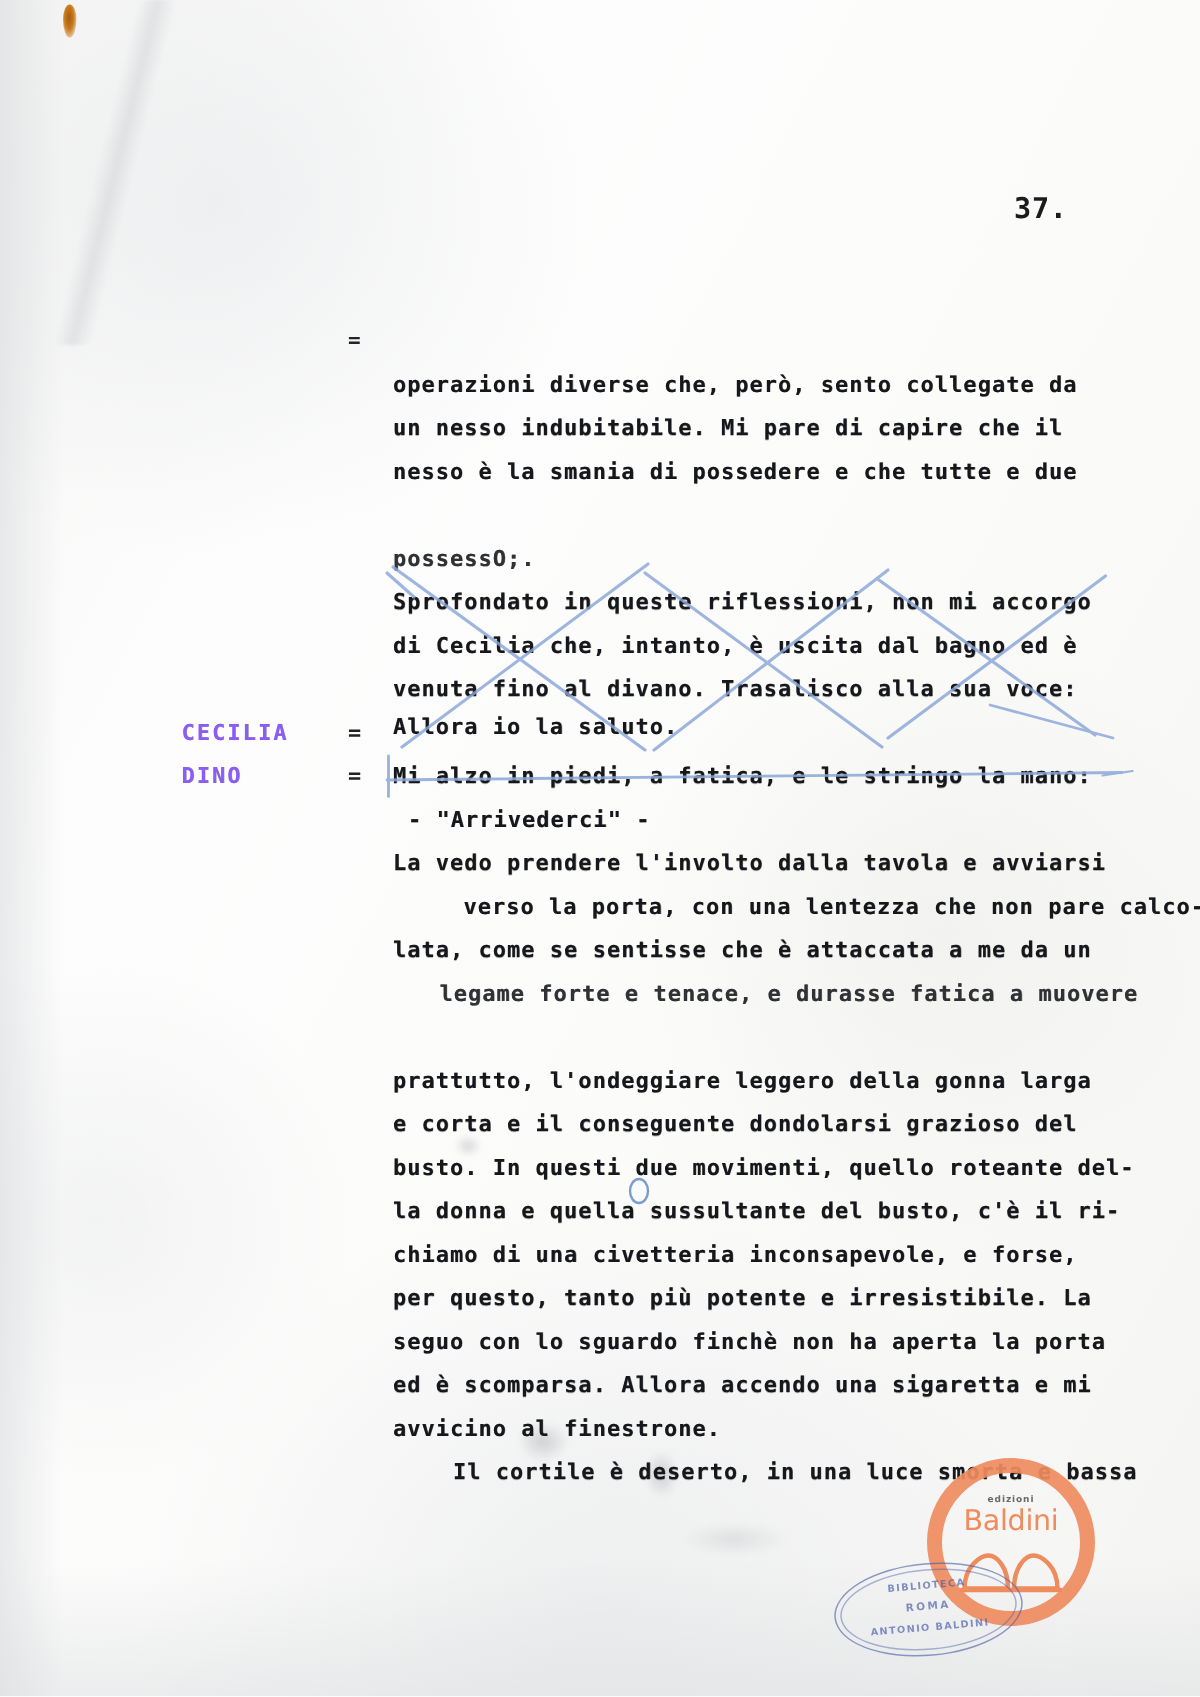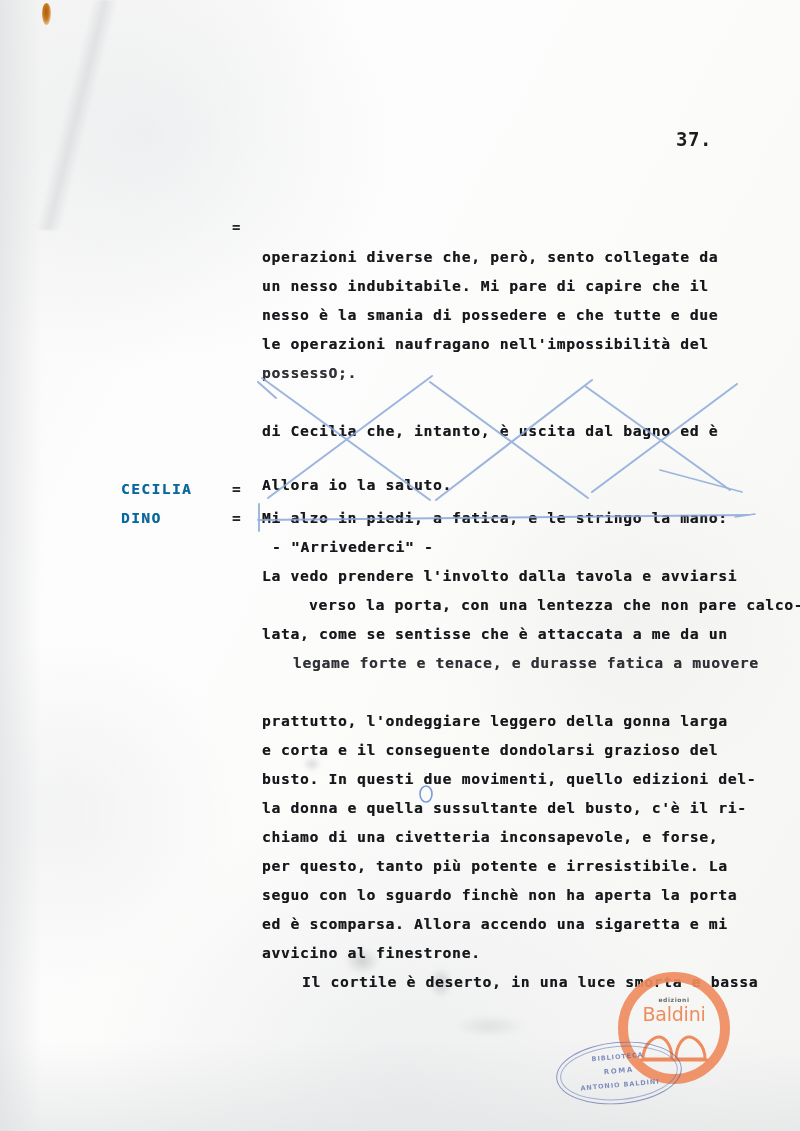--- a/index.html
+++ b/index.html
@@ -79,21 +79,21 @@
   }
   .tline.semifaint { color: #2f3135; }
 
   .speaker {
     position: absolute;
     white-space: pre;
     font-family: "DejaVu Sans Mono", "Liberation Mono", monospace;
     font-size: 14.6px;
     font-weight: 700;
     letter-spacing: 1.4px;
-    color: #0369a1;
+    color: #8b5cf6;
     text-shadow: 0.35px 0 0 rgba(30,30,34,0.42);
   }
   .eqmark {
     position: absolute;
     font-family: "DejaVu Sans Mono", "Liberation Mono", monospace;
     font-size: 14.6px;
     font-weight: 700;
     color: #202125;
   }
   .dashmark {
@@ -206,40 +206,41 @@
   <div class="smudge" style="left:455px; top:1015px; width:70px; height:22px; opacity:.5;"></div>
 
   <div class="page-number">37.</div>
 
   <div class="typescript">
 
     <div class="dashmark" style="left:232px; top:219px;">=</div>
     <div class="tline" style="left:262px; top:248px;">operazioni diverse che, però, sento collegate da</div>
     <div class="tline" style="left:262px; top:277px;">un nesso indubitabile. Mi pare di capire che il</div>
     <div class="tline" style="left:262px; top:306px;">nesso è la smania di possedere e che tutte e due</div>
-    <div class="tline" style="left:262px; top:335px;">le operazioni naufragano nell'impossibilità del</div>
     <div class="tline semifaint" style="left:262px; top:364px;">possessO;.</div>
+    <div class="tline" style="left:262px; top:393px;">Sprofondato in queste riflessioni, non mi accorgo</div>
     <div class="tline" style="left:262px; top:422px;">di Cecilia che, intanto, è uscita dal bagno ed è</div>
+    <div class="tline" style="left:262px; top:451px;">venuta fino al divano. Trasalisco alla sua voce:</div>
 
     <div class="speaker" style="left:121px; top:480px;">CECILIA</div>
     <div class="eqmark" style="left:232px; top:480px;">=</div>
     <div class="tline" style="left:262px; top:476px;">Allora io la saluto.</div>
 
     <div class="speaker" style="left:121px; top:509px;">DINO</div>
     <div class="eqmark" style="left:232px; top:509px;">=</div>
     <div class="tline" style="left:262px; top:509px;">Mi alzo in piedi, a fatica, e le stringo la mano:</div>
 
     <div class="tline" style="left:272px; top:538px;">- "Arrivederci" -</div>
     <div class="tline" style="left:262px; top:567px;">La vedo prendere l'involto dalla tavola e avviarsi</div>
     <div class="tline" style="left:262px; top:596px;margin-left:47px;">verso la porta, con una lentezza che non pare calco-</div>
     <div class="tline" style="left:262px; top:625px;">lata, come se sentisse che è attaccata a me da un</div>
     <div class="tline semifaint" style="left:262px; top:654px;margin-left:31px;">legame forte e tenace, e durasse fatica a muovere</div>
     <div class="tline" style="left:262px; top:712px;">prattutto, l'ondeggiare leggero della gonna larga</div>
     <div class="tline" style="left:262px; top:741px;">e corta e il conseguente dondolarsi grazioso del</div>
-    <div class="tline" style="left:262px; top:770px;">busto. In questi due movimenti, quello edizioni del-</div>
+    <div class="tline" style="left:262px; top:770px;">busto. In questi due movimenti, quello roteante del-</div>
     <div class="tline" style="left:262px; top:799px;">la donna e quella sussultante del busto, c'è il ri-</div>
     <div class="tline" style="left:262px; top:828px;">chiamo di una civetteria inconsapevole, e forse,</div>
     <div class="tline" style="left:262px; top:857px;">per questo, tanto più potente e irresistibile. La</div>
     <div class="tline" style="left:262px; top:886px;">seguo con lo sguardo finchè non ha aperta la porta</div>
     <div class="tline" style="left:262px; top:915px;">ed è scomparsa. Allora accendo una sigaretta e mi</div>
     <div class="tline" style="left:262px; top:944px;">avvicino al finestrone.</div>
     <div class="tline" style="left:262px; top:973px;margin-left:40px;">Il cortile è deserto, in una luce smorta e bassa</div>
   </div>
 
   <div class="annot-layer">

